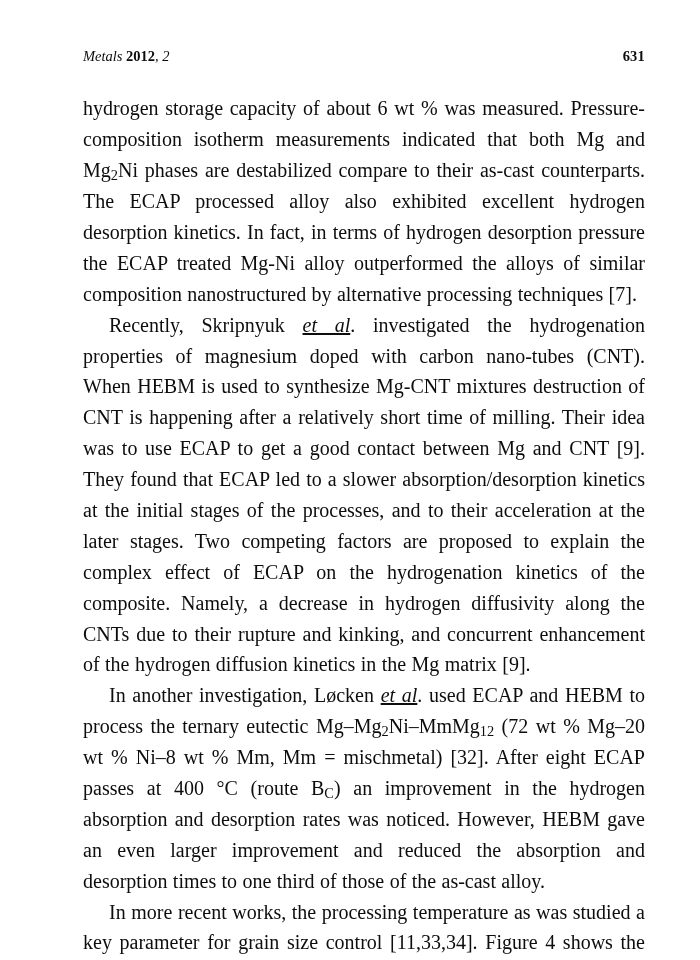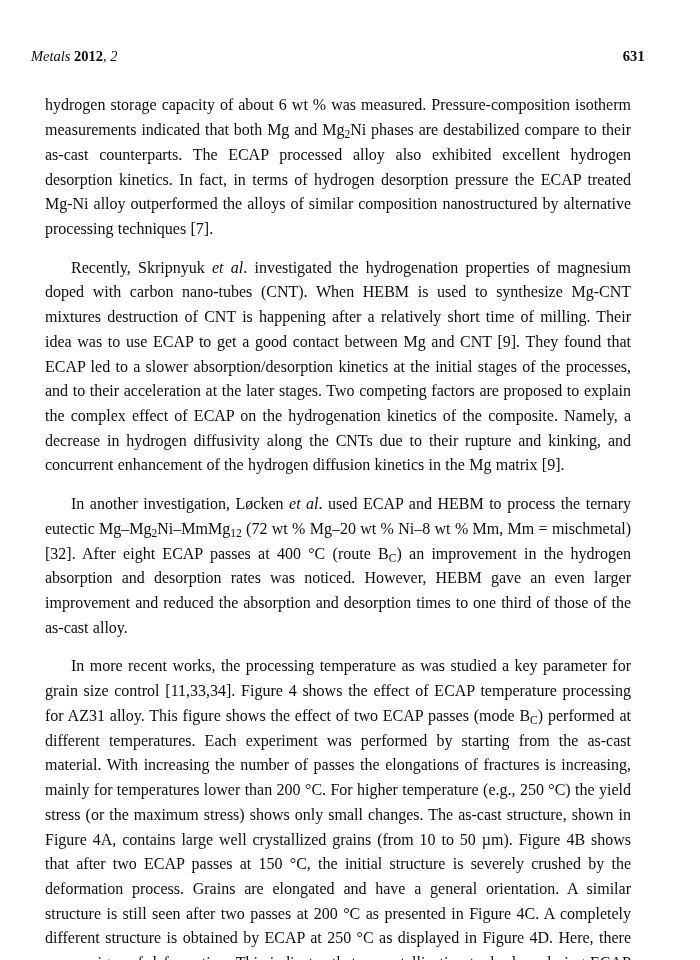--- a/index.html
+++ b/index.html
@@ -12,21 +12,21 @@
     height: 960px;
     font-family: "Liberation Serif", "DejaVu Serif", serif;
     color: #0d0d0d;
     overflow: hidden;
   }
   .page {
     position: relative;
     width: 700px;
     height: 960px;
     box-sizing: border-box;
-    padding: 48px 55px 0 31px;
+    padding: 48px 55px 0 83px;
   }
   .running-head {
     display: flex;
     align-items: baseline;
     justify-content: space-between;
     font-size: 14.5px;
     margin: 0 0 28px 0;
     line-height: 1.2;
   }
   .running-head .journal {
@@ -39,45 +39,45 @@
   }
   .running-head .journal i {
     font-style: italic;
   }
   .page-number {
     font-weight: bold;
     font-size: 14.5px;
     letter-spacing: 0.2px;
   }
   p.body-text {
-    font-size: 16px;
+    font-size: 20px;
     line-height: 1.545;
     text-align: justify;
     text-justify: inter-word;
-    margin: 14px;
+    margin: 0;
     hyphens: none;
     word-spacing: 0.02em;
   }
   p.indent {
     text-indent: 26px;
   }
   h2.section-heading {
     font-size: 14.3px;
     font-style: italic;
     font-weight: normal;
     margin: 21px 0 18px 0;
     line-height: 1.4;
     text-align: left;
   }
   sub {
     font-size: 0.72em;
     vertical-align: -0.22em;
     line-height: 0;
   }
-  i.em { font-style: italic; }
+  i.em { font-style: italic; text-decoration: underline; }
 </style>
 </head>
 <body>
 
 <div class="page">
 
   <div class="running-head">
     <span class="journal"><span>Metals</span> <b>2012</b>, <i>2</i></span>
     <span class="page-number">631</span>
   </div>

